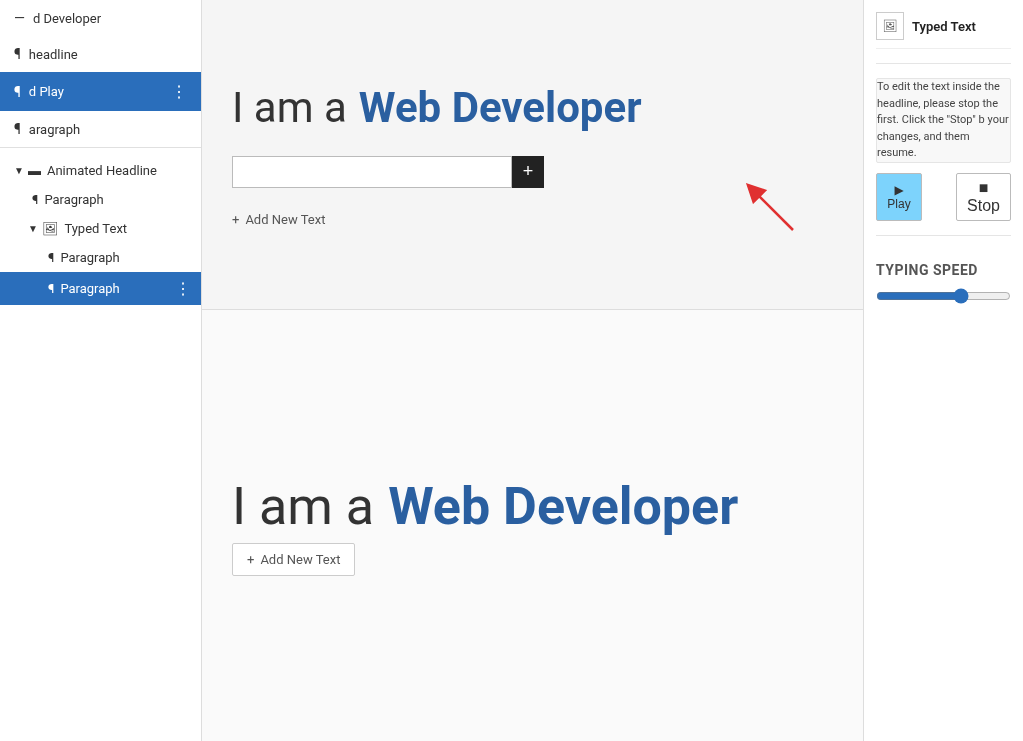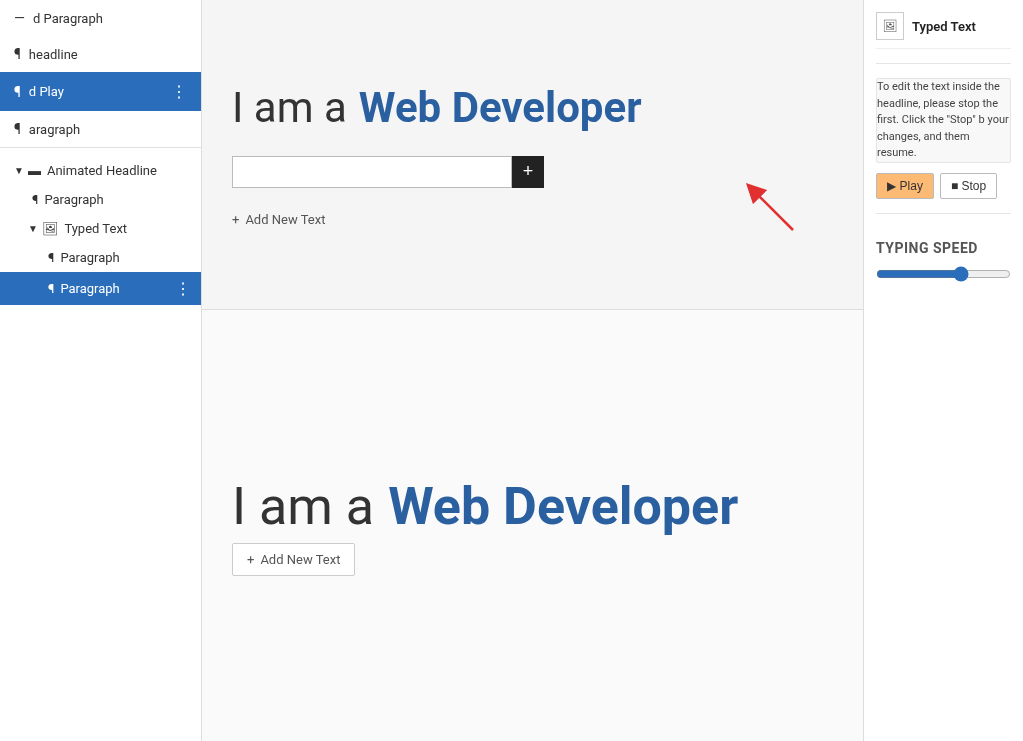--- a/index.html
+++ b/index.html
@@ -266,37 +266,38 @@
     .panel-play-stop {
       display: flex;
       gap: 6px;
     }
     .btn-play {
       display: flex;
       align-items: center;
       gap: 4px;
       padding: 5px 10px;
       font-size: 12px;
-      background: #fdba74;
+      background: #7dd3fc;
       border: 1px solid #bbb;
       cursor: pointer;
       color: #333;
       border-radius: 2px;
     }
     .btn-stop {
       display: flex;
       align-items: center;
       gap: 4px;
       padding: 5px 10px;
-      font-size: 12px;
+      font-size: 16px;
       background: #fff;
       border: 1px solid #bbb;
       cursor: pointer;
       color: #333;
       border-radius: 2px;
+      margin-left: 28px;
     }
 
     .panel-section-label {
       font-size: 14px;
       font-weight: 700;
       color: #555;
       text-transform: uppercase;
       letter-spacing: 0.5px;
       margin-top: 12px;
     }
@@ -317,21 +318,21 @@
       margin: 4px 0;
     }
   </style>
 </head>
 <body>
 
 <div class="sidebar">
   <div class="sidebar-top">
     <div class="sidebar-item">
       <span class="item-icon">—</span>
-      <span>d Paragraph</span>
+      <span>d Developer</span>
     </div>
     <div class="sidebar-item">
       <span class="item-icon">¶</span>
       <span>headline</span>
     </div>
     <div class="sidebar-item active">
       <span class="item-icon">¶</span>
       <span>d Play</span>
       <span class="item-more">⋮</span>
     </div>

